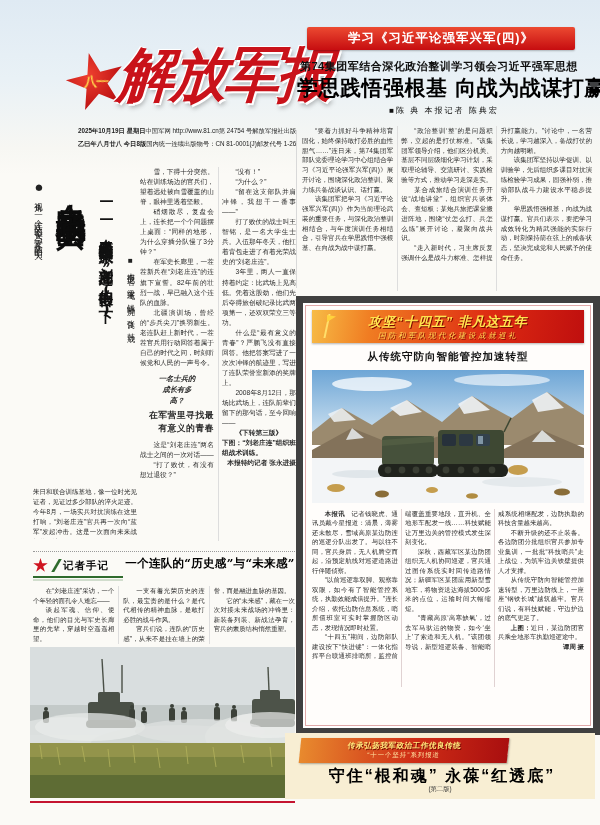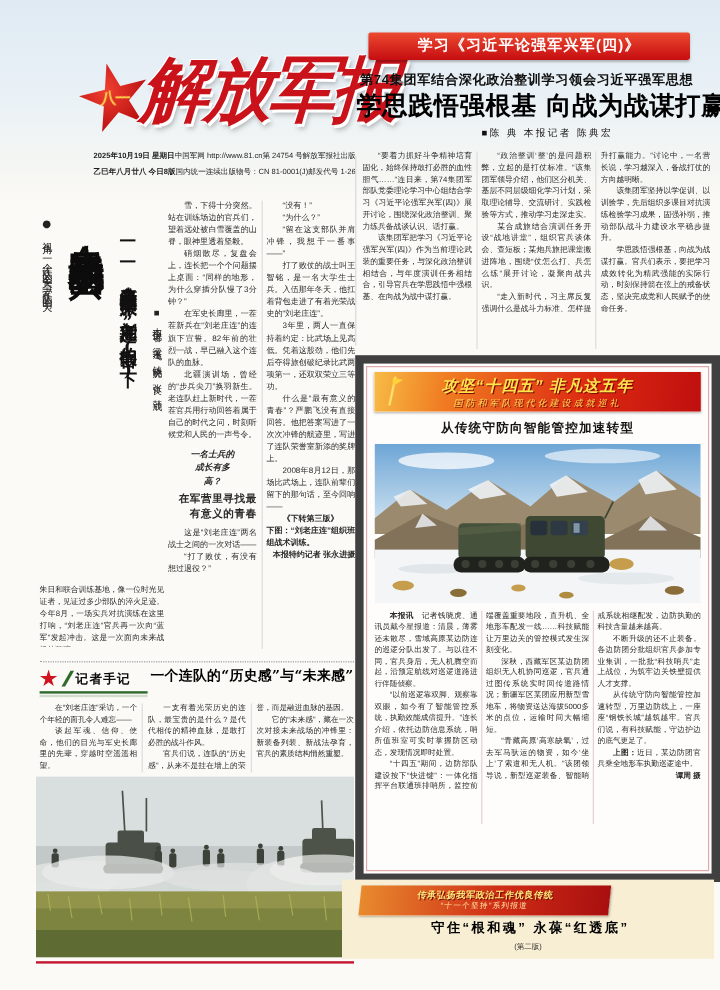--- a/index.html
+++ b/index.html
@@ -17,21 +17,21 @@
   .star span{color:#ffd84d;font-size:13px;font-weight:bold;transform:rotate(14deg);letter-spacing:-1px;}
   .masthead-title{font-family:"DejaVu Serif","Liberation Serif",serif;font-style:italic;font-weight:bold;
     font-size:56px;color:#c9121a;letter-spacing:-3px;white-space:nowrap;transform:skewX(-4deg) scaleY(1.06);
     text-shadow:2px 2px 0 #fff,-1px -1px 0 #fff,3px 4px 4px rgba(60,60,60,.35);}
   .top-banner{left:307px;top:27px;width:268px;height:23px;border-radius:2px;
     background:linear-gradient(180deg,#ec4a31,#c60d10);display:flex;align-items:center;justify-content:center;
     color:#fff;font-weight:bold;font-size:12.5px;letter-spacing:1px;box-shadow:0 1px 2px rgba(0,0,0,.25);}
   .lead-kicker{left:300px;top:59px;width:292px;font-size:11px;font-weight:bold;color:#101010;letter-spacing:.5px;}
   .lead-headline{left:297px;top:74px;width:295px;font-family:"DejaVu Serif","Liberation Serif",serif;
     font-size:21px;font-weight:900;color:#000;white-space:nowrap;letter-spacing:.5px;}
-  .lead-byline{left:312px;top:105px;width:288px;text-align:center;font-size:8px;color:#111;letter-spacing:2px;}
+  .lead-byline{left:300px;top:105px;width:288px;text-align:center;font-size:8px;color:#111;letter-spacing:2px;}
   .dateline{left:78px;top:127px;width:214px;font-size:6.3px;color:#1c1c1c;line-height:1.35;}
   .dateline .row{display:flex;justify-content:space-between;margin-bottom:4px;white-space:nowrap;}
   .dateline b{font-weight:bold;}
   
   .cols p{margin:0;text-indent:2em;}
   .cols{text-align:justify;color:#2a2a2a;overflow:hidden;}
   .lead-cols{left:302px;top:126px;width:290px;height:165px;column-count:3;column-gap:8px;
     column-rule:1px solid #ddd;font-size:6.5px;line-height:1.5;}
   .left-cols{left:140px;top:167px;width:156px;height:374px;column-count:2;column-gap:8px;
     column-rule:1px solid #ddd;font-size:6.7px;line-height:1.5;}
@@ -89,21 +89,21 @@
   .tech-cols{margin:6px 9px 0;height:178px;column-count:3;column-gap:7px;column-rule:1px solid #e0d2d2;
     font-size:6.4px;line-height:1.48;}
   
   .bottom-box{left:285px;top:733px;width:310px;height:66px;background:#f8eed3;}
   .bottom-banner{position:absolute;left:15px;top:5px;width:208px;height:25px;
     background:linear-gradient(90deg,#e88a2e 0%,#cf2d16 55%,#a90f0f 100%);transform:skewX(-6deg);
     box-shadow:1px 1px 2px rgba(0,0,0,.3);display:flex;flex-direction:column;justify-content:center;}
   .bottom-banner .l1{font-size:7.6px;font-weight:900;color:#ffe97c;text-align:center;letter-spacing:.5px;
     text-shadow:1px 1px 0 #6d0800;}
   .bottom-banner .l2{font-size:6.4px;color:#ffe2a0;text-align:center;letter-spacing:1px;}
-  .bottom-headline{position:absolute;left:4px;right:0;top:33px;text-align:center;font-size:11px;
+  .bottom-headline{position:absolute;left:4px;right:0;top:33px;text-align:center;font-size:16px;
     font-weight:900;color:#000;letter-spacing:2px;}
   .bottom-pageref{position:absolute;left:0;right:0;top:52px;text-align:center;font-size:6.3px;color:#333;}
 </style>
 </head>
 <body>
 
 <div class="sky"></div>
 
 <div class="abs" style="left:66px;top:52px;">
   <div class="star">

